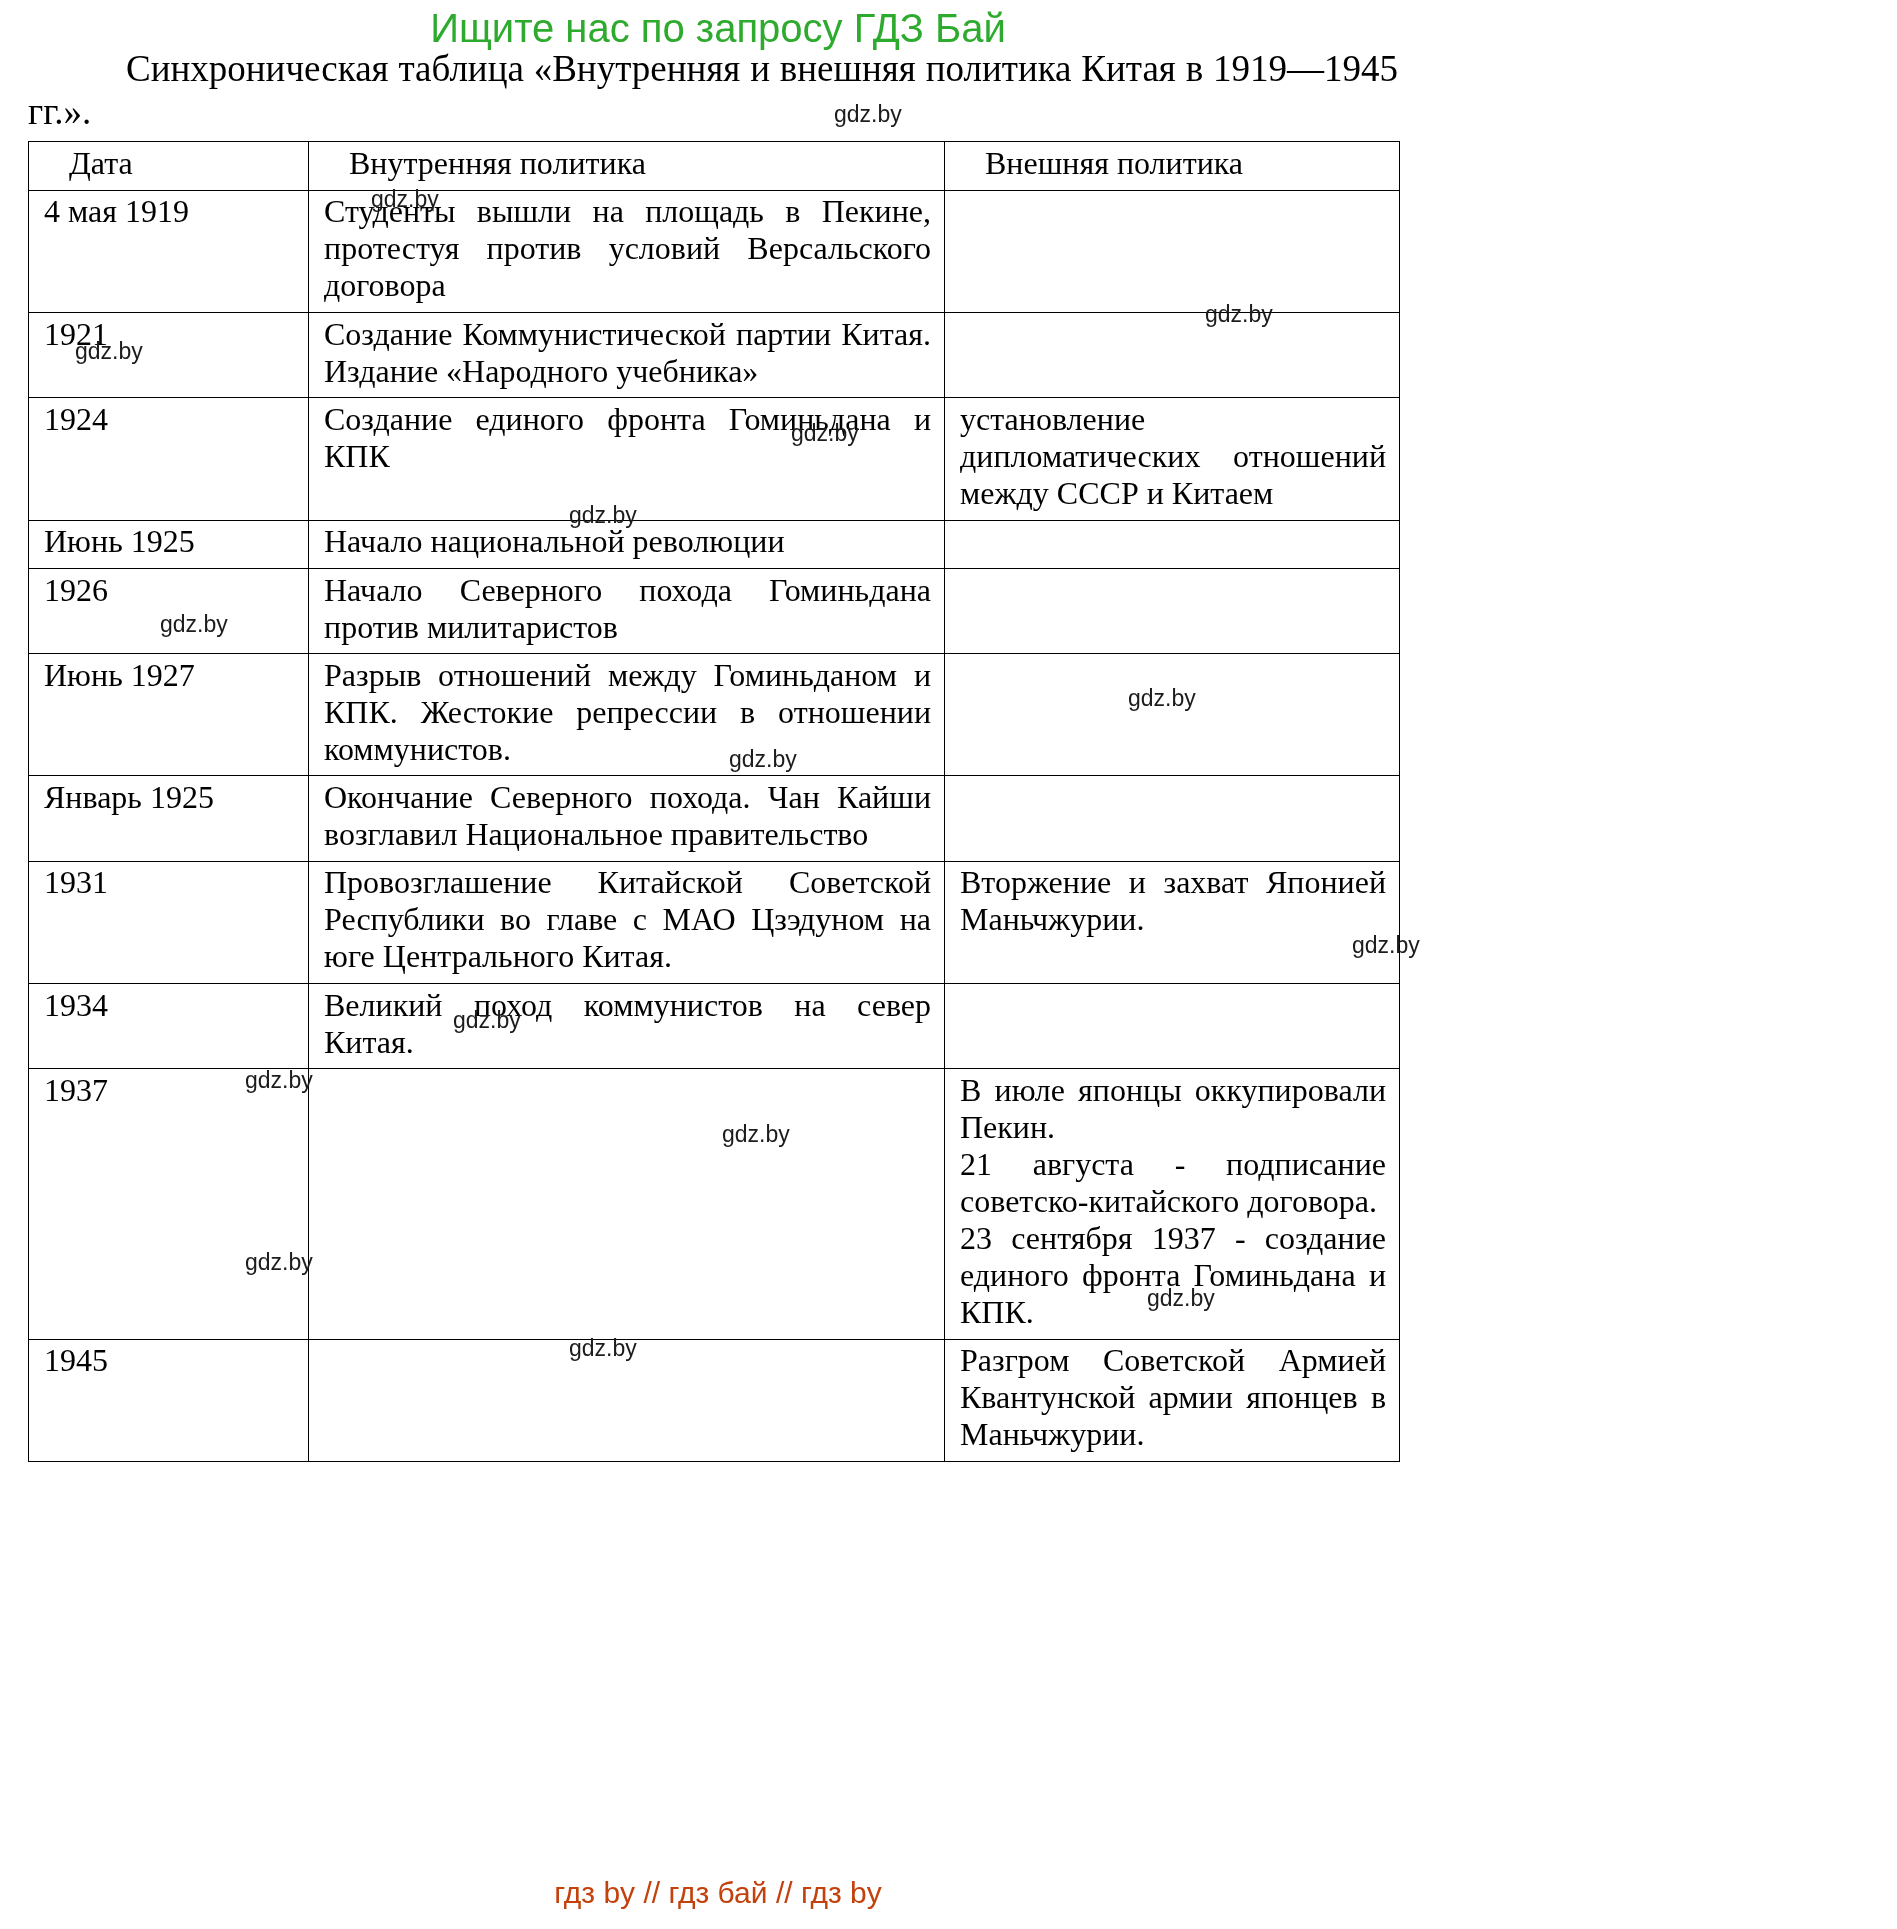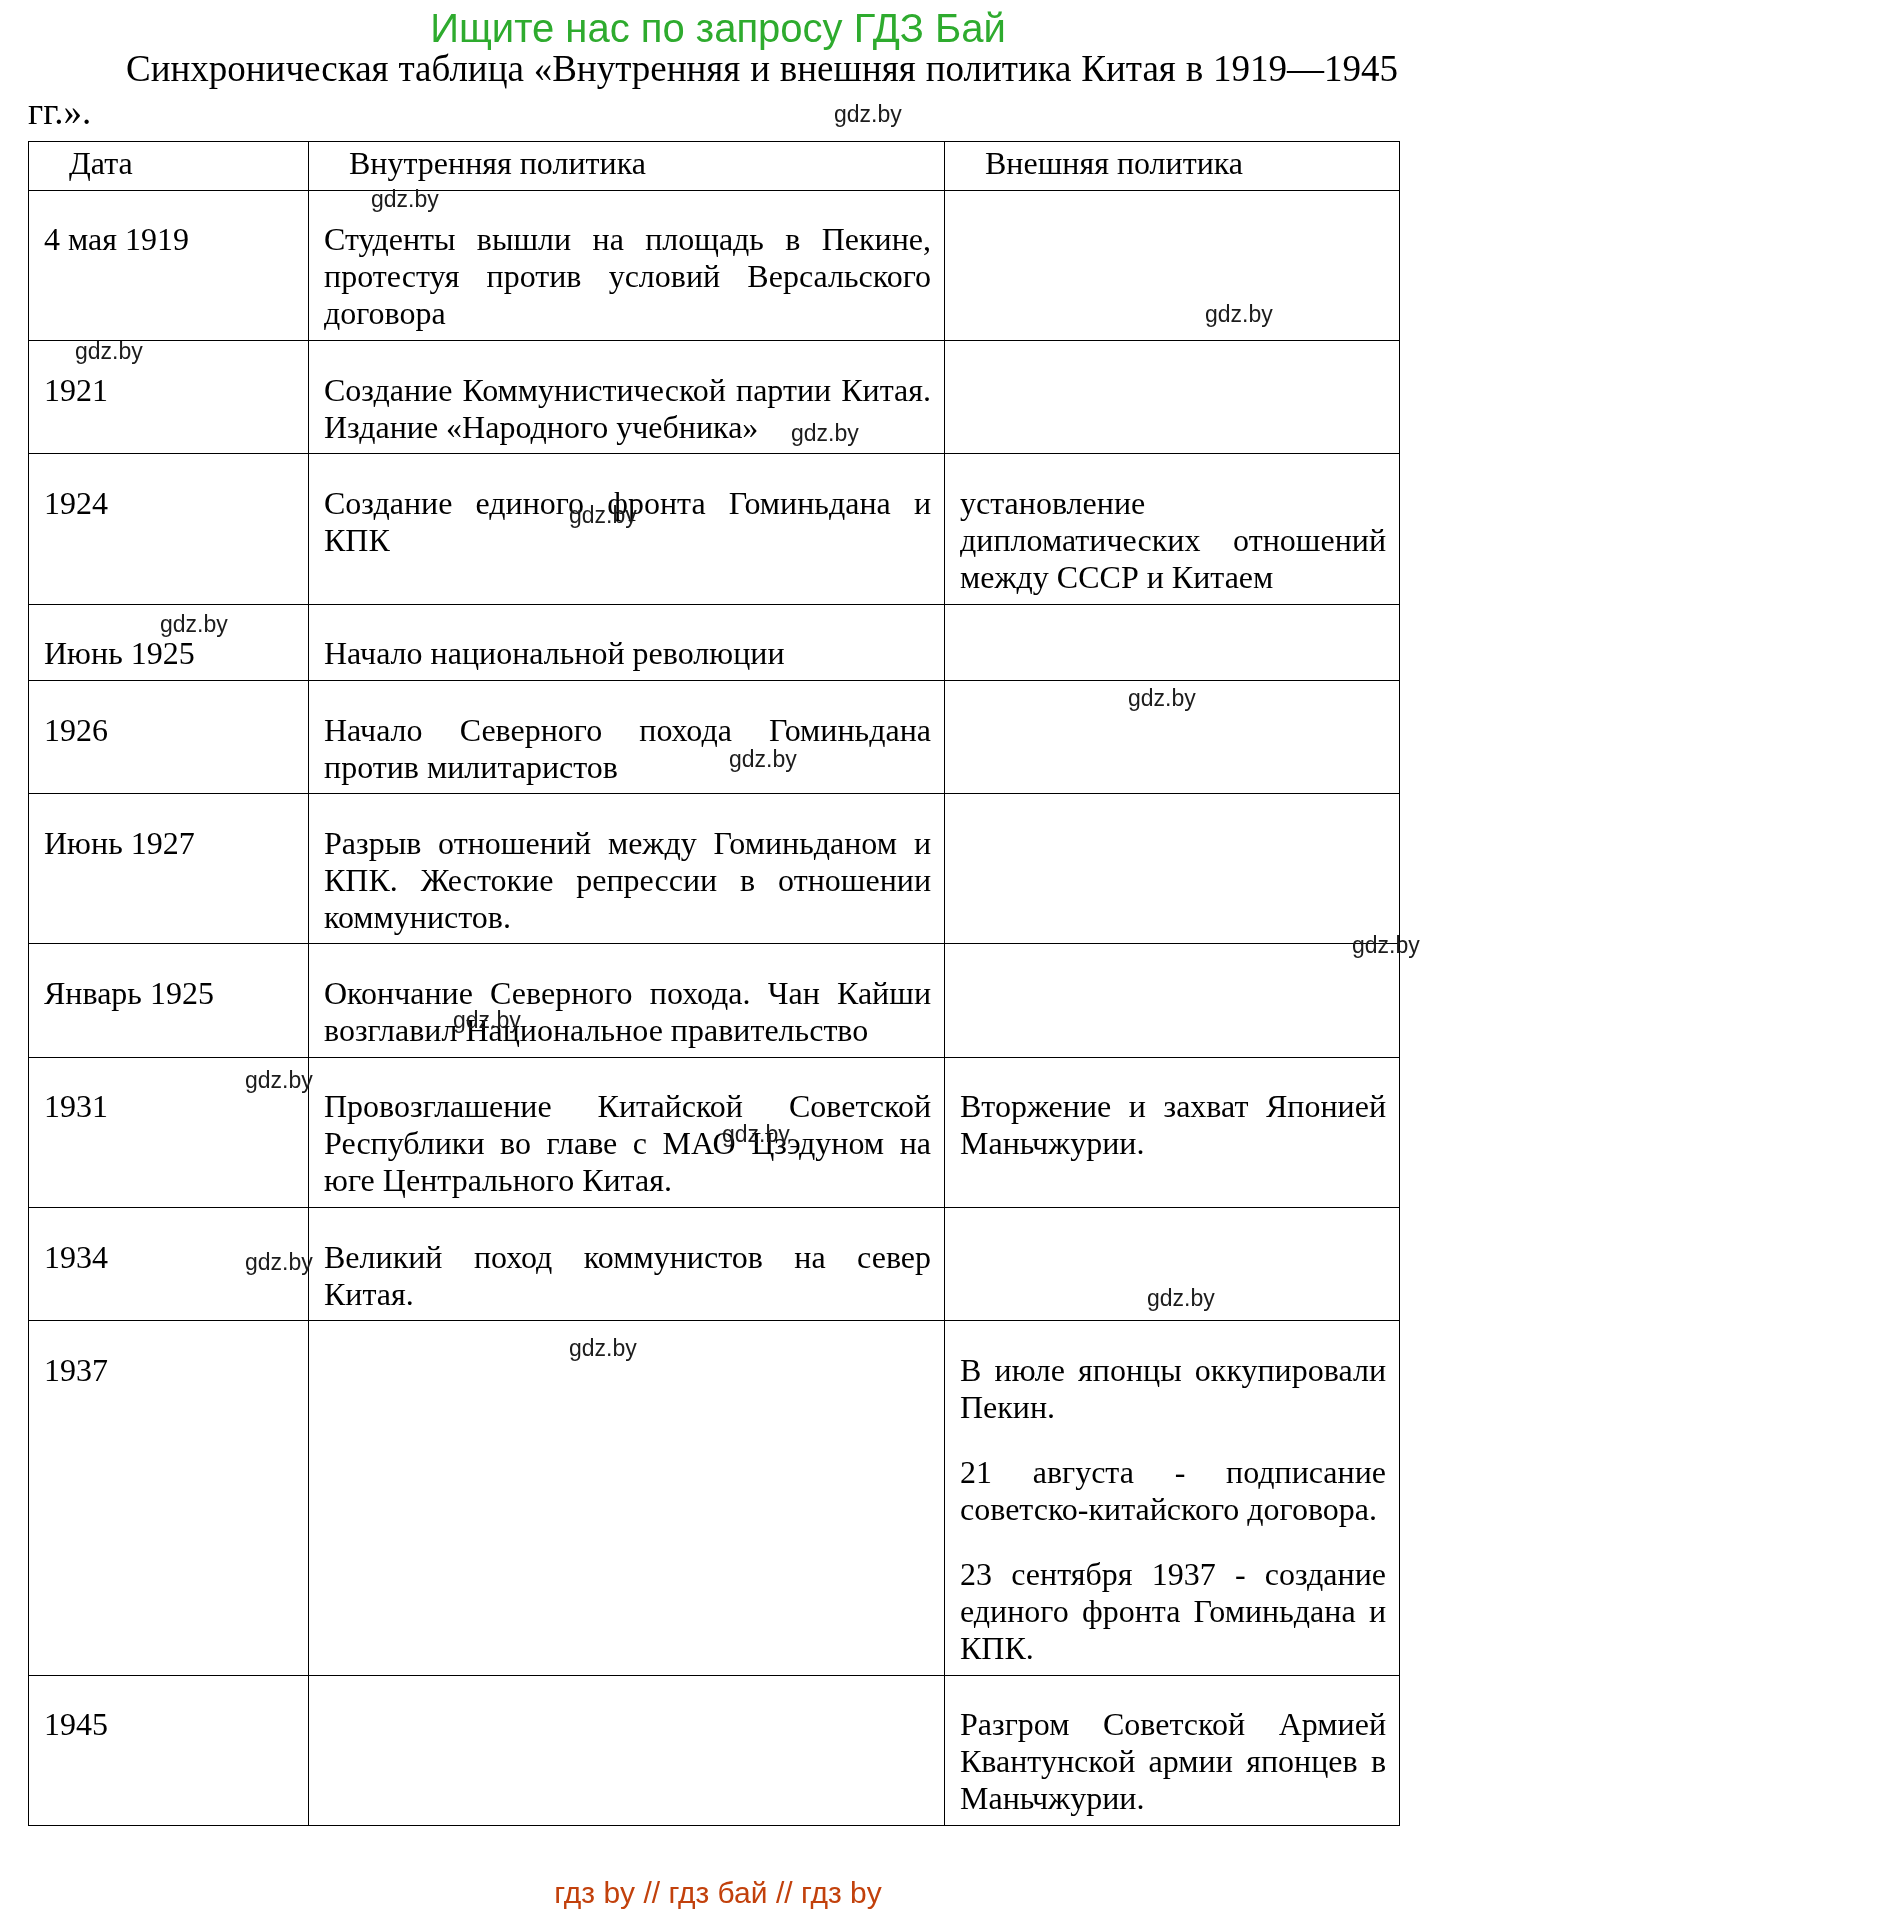--- a/index.html
+++ b/index.html
@@ -37,21 +37,21 @@
     border: 1.9px solid #000;
     vertical-align: top;
     padding: 2.8px 13px 7.5px 15px;
     text-align: left;
     font-weight: normal;
   }
   th { height: 43px; padding-left: 40px; }
   .col0 { width: 280px; }
   .col1 { width: 636px; }
   .col2 { width: 455px; }
-  td .para { text-align: justify; margin-top: 28px; }
+  td .para { text-align: justify; }
   td.col0 .para { text-align: left; }
 
   .wm {
     position: absolute;
     font-family: "Liberation Sans", sans-serif;
     font-size: 23px; color: #1c1c1c;
     white-space: nowrap;
   }
 
   .footer {

